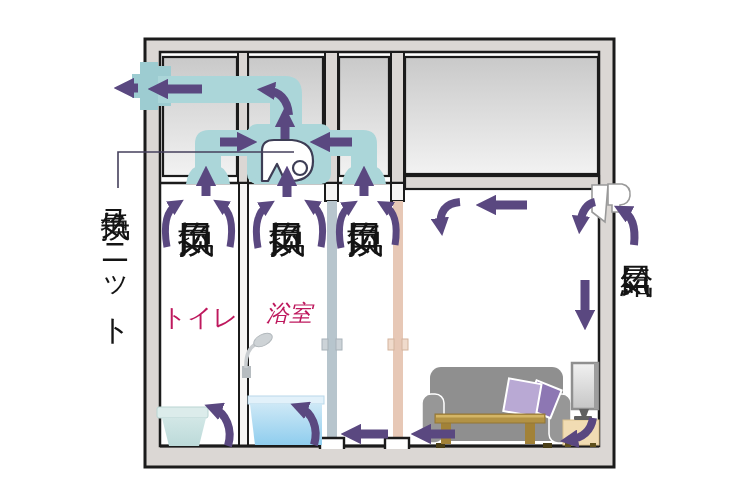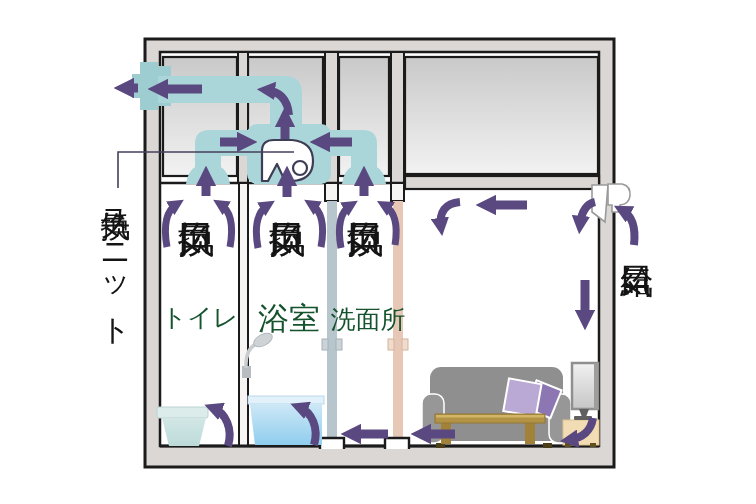--- a/index.html
+++ b/index.html
@@ -6,23 +6,23 @@
   #stage{position:relative;width:756px;height:504px;background:#fff;overflow:hidden;
          font-family:"DejaVu Serif", serif;}
   #stage svg{position:absolute;left:0;top:0;}
   .lbl{position:absolute;color:#141414;line-height:1.02;}
   .vtext{writing-mode:vertical-rl;text-orientation:upright;letter-spacing:1px;}
   .unit-label{left:100px;top:188px;font-size:30px;height:215px;}
   .vent-label{font-size:37px;top:192px;height:130px;letter-spacing:2px;}
   .vent-toilet{left:177px;}
   .vent-bath{left:268px;}
   .vent-wash{left:346px;}
-  .room-name{position:absolute;color:#14532d;text-align:center;}
+  .room-name{position:absolute;color:#be185d;text-align:center;}
   .name-toilet{left:156px;top:301px;width:88px;font-size:25px;}
-  .name-bath{left:247px;top:298px;width:84px;font-size:31px;}
+  .name-bath{left:247px;top:298px;width:84px;font-size:23px;font-style:italic;}
   .name-wash{left:325px;top:303px;width:86px;font-size:25px;}
   .name-living{left:455px;top:293px;width:84px;font-size:34px;}
   .supply-label{left:620px;top:240px;font-size:33px;height:125px;}
 </style>
 </head>
 <body>
 
 <div id="stage">
 
 <svg width="756" height="504" viewBox="0 0 756 504">
@@ -189,16 +189,15 @@
     </g>
   </g>
 </svg>
 
 <div class="lbl vtext unit-label">換気ユニット</div>
 <div class="lbl vtext vent-label vent-toilet">換気口</div>
 <div class="lbl vtext vent-label vent-bath">換気口</div>
 <div class="lbl vtext vent-label vent-wash">換気口</div>
 <div class="room-name name-toilet">トイレ</div>
 <div class="room-name name-bath">浴室</div>
-<div class="room-name name-wash">洗面所</div>
 <div class="lbl vtext supply-label">給気口</div>
 
 </div>
 
 </body></html>

